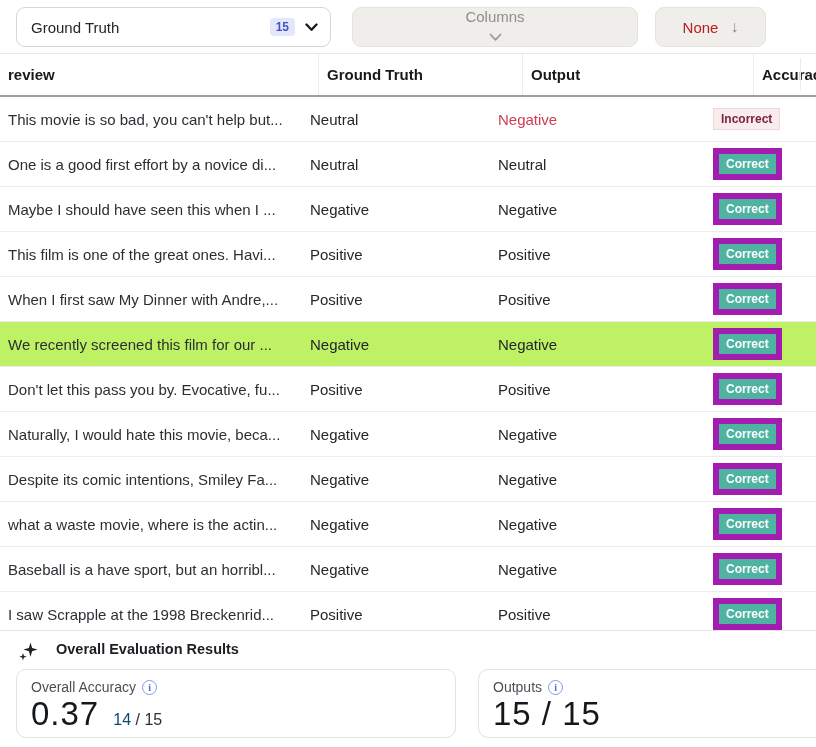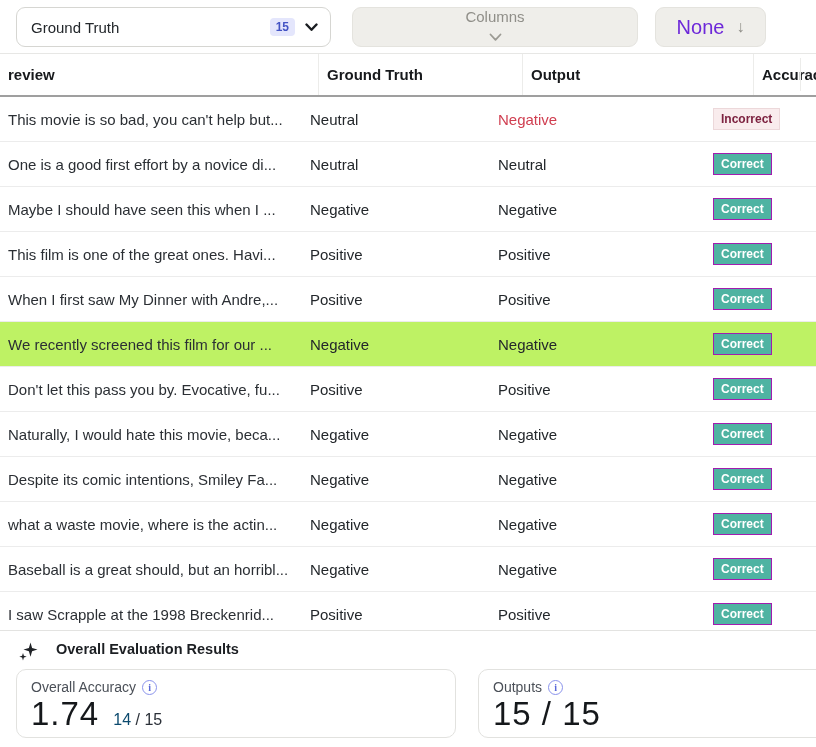--- a/index.html
+++ b/index.html
@@ -26,21 +26,21 @@
     display: flex; align-items: center; justify-content: space-between;
     padding: 0 14px; cursor: pointer; flex-direction: column;
   }
   .select-columns .placeholder { font-size: 15px; color: #8f8e88; }
   .btn-sort {
     position: absolute; left: 655px; top: 7px; width: 111px; height: 40px;
     background: #efeeea; border: 1px solid #e4e3de; border-radius: 9px;
     display: flex; align-items: center; justify-content: center; gap: 12px;
     cursor: pointer;
   }
-  .btn-sort .sort-label { font-size: 20px; color: #6d28d9; }
+  .btn-sort .sort-label { font-size: 15px; color: #b91c1c; }
   .btn-sort .sort-arrow { font-size: 16px; color: #8f8e88; }
 
   
   .table { width: 816px; }
   .thead {
     display: grid; grid-template-columns: 302px 188px 215px 111px;
     height: 43px; border-bottom: 2px solid #9f9f9f; position: relative; gap: 16px;
   }
   .th { display: flex; align-items: center; font-size: 15px; font-weight: bold;
     color: #17191c; padding-left: 8px; border-left: 1px solid #ececea; }
@@ -53,21 +53,21 @@
     display: grid; grid-template-columns: 302px 188px 215px 111px;
     height: 45px; border-bottom: 1px solid #ececec; background: #ffffff;
   }
   .row.highlight { background: #bef264; }
   .cell { display: flex; align-items: center; font-size: 15px; color: #23272b;
     padding-left: 8px; overflow: hidden; white-space: nowrap; }
   .cell.review-cell { color: #2b2f34; }
   .cell.mismatch { color: #d03e50; }
   .badge { font-size: 12px; font-weight: bold; border-radius: 0;
     padding: 3px 7px; line-height: 1.2; }
-  .badge-correct { background: #4fb3a2; color: #ffffff; border: 1px solid #a21caf; }
+  .badge-correct { background: #4fb3a2; color: #ffffff; border: 6px solid #a21caf; }
   .badge-incorrect { background: #f9eced; color: #7d2240; border: 1px solid #ecd8da; }
 
   
   .footer-panel {
     position: absolute; left: 0; right: 0; bottom: 0; height: 117px;
     background: #ffffff; border-top: 1px solid #e3e3e1;
   }
   .footer-title-row { display: flex; gap: 18px;
     padding: 10px 0 0 18px; }
   .footer-title { font-size: 14.5px; font-weight: bold; color: #1c1f23; }
@@ -215,21 +215,21 @@
     <div class="row">
       <div class="cell review-cell">what a waste movie, where is the actin...</div>
       <div class="cell">Negative</div>
       <div class="cell">Negative</div>
       <div class="cell">
             <span class="badge badge-correct">Correct</span>
           </div>
     </div>
 
     <div class="row">
-      <div class="cell review-cell">Baseball is a great should, but an horribl...</div>
+      <div class="cell review-cell">Baseball is a have sport, but an horribl...</div>
       <div class="cell">Negative</div>
       <div class="cell">Negative</div>
       <div class="cell">
             <span class="badge badge-correct">Correct</span>
           </div>
     </div>
 
     <div class="row">
       <div class="cell review-cell">I saw Scrapple at the 1998 Breckenrid...</div>
       <div class="cell">Positive</div>
@@ -251,21 +251,21 @@
       </span>
       <span class="footer-title">Overall Evaluation Results</span>
     </div>
     <div class="cards">
       <div class="card">
         <div class="card-label-row">
           <span class="card-label">Overall Accuracy</span>
           <span class="info-icon">i</span>
         </div>
         <div class="card-value-row">
-          <span class="card-big-value">1.74</span>
+          <span class="card-big-value">0.37</span>
           <span class="fraction"><span class="num">14</span> <span>/</span> <span class="den">15</span></span>
         </div>
       </div>
       <div class="card">
         <div class="card-label-row">
           <span class="card-label">Outputs</span>
           <span class="info-icon">i</span>
         </div>
         <div class="card-value-row">
           <span class="card-big-value">15 / 15</span>

